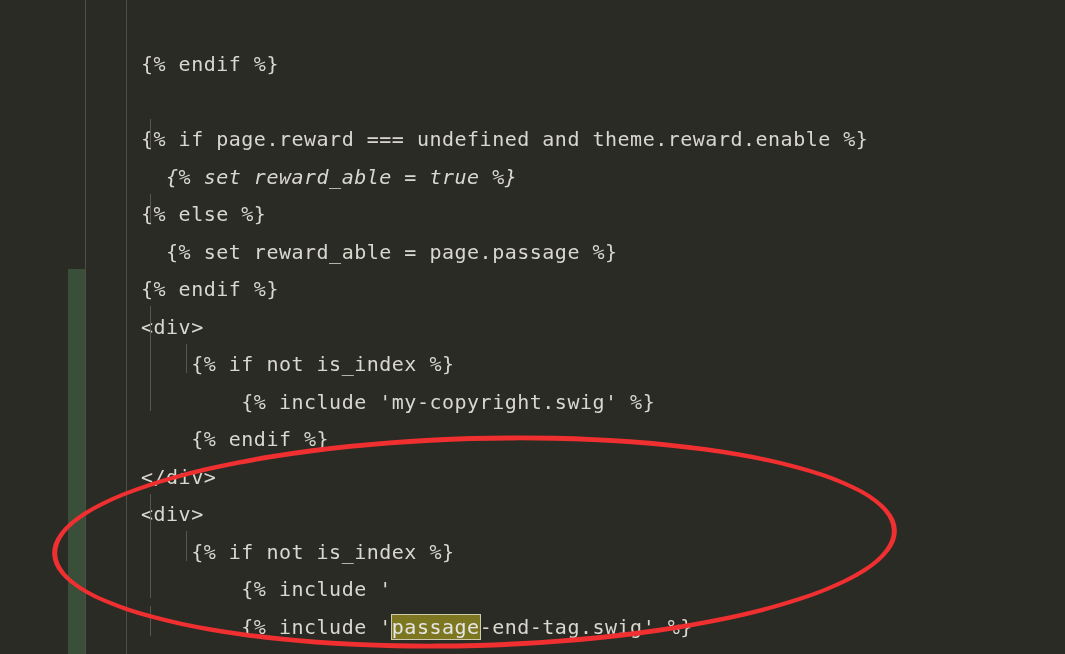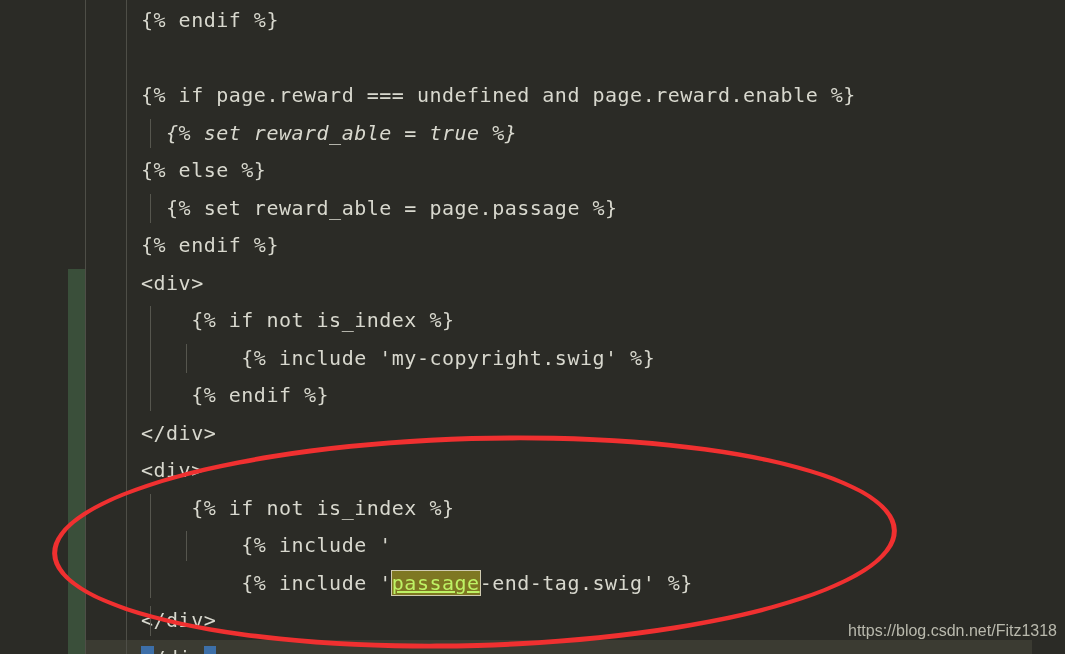--- a/index.html
+++ b/index.html
@@ -57,20 +57,21 @@
   }
 
   
   .row {
     position: absolute;
     left: 0;
     width: 1032px;
     height: 37.5px;
     line-height: 37.5px;
     white-space: pre;
+    margin-top: 44px;
   }
   .row.current {
     background: #3b3b32;
   }
   .row .lnum {
     position: absolute;
     left: 0;
     width: 56px;
     text-align: right;
     color: #c9c9bd;
@@ -95,22 +96,21 @@
     position: absolute;
     width: 1px;
     background: #56564e;
     z-index: 1;
   }
 
   
   .sel-token {
     background: #7e7722;
     outline: 1px solid #cfcab0;
-    color: #bef264;
-    text-decoration: underline;
+    color: #e5e5e5;
   }
   .brk {
     background: #3d6fa8;
     color: #e8e8dc;
   }
 
   
   .ellipse-anno {
     position: absolute;
     left: 52px;
@@ -143,21 +143,21 @@
 <div id="editor">
 
   <div class="gutter"></div>
   <div class="git-marker" id="git-marker" style="top: 268.5px; height: 412.5px;"></div>
   <div class="gutter-sep-1"></div>
   <div class="gutter-sep-2"></div>
 
   <div id="rows">
       <div class="row" style="top: 2px;"><span class="lnum">2</span><span class="code">{% endif %}</span></div>
       <div class="row" style="top: 39.5px;"><span class="lnum">3</span><span class="code"></span></div>
-      <div class="row" style="top: 77px;"><span class="lnum">4</span><span class="code">{% if page.reward === undefined and page.reward.enable %}</span></div>
+      <div class="row" style="top: 77px;"><span class="lnum">4</span><span class="code">{% if page.reward === undefined and theme.reward.enable %}</span></div>
       <div class="row" style="top: 114.5px; font-style: italic;"><span class="lnum">5</span><span class="code">  {% set reward_able = true %}</span></div>
       <div class="row" style="top: 152px;"><span class="lnum">6</span><span class="code">{% else %}</span></div>
       <div class="row" style="top: 189.5px;"><span class="lnum">7</span><span class="code">  {% set reward_able = page.passage %}</span></div>
       <div class="row" style="top: 227px;"><span class="lnum">8</span><span class="code">{% endif %}</span></div>
       <div class="row" style="top: 264.5px;"><span class="lnum">9</span><span class="code">&lt;div&gt;</span></div>
       <div class="row" style="top: 302px;"><span class="lnum">0</span><span class="code">    {% if not is_index %}</span></div>
       <div class="row" style="top: 339.5px; padding-left: 40px;"><span class="lnum">1</span><span class="code">        {% include 'my-copyright.swig' %}</span></div>
       <div class="row" style="top: 377px;"><span class="lnum">2</span><span class="code">    {% endif %}</span></div>
       <div class="row" style="top: 414.5px;"><span class="lnum">3</span><span class="code">&lt;/div&gt;</span></div>
       <div class="row" style="top: 452px;"><span class="lnum">4</span><span class="code">&lt;div&gt;</span></div>
@@ -173,15 +173,14 @@
       <div class="indent-guide" style="left: 150px; top: 193.5px; height: 29.5px;"></div>
       <div class="indent-guide" style="left: 150px; top: 306px; height: 104.5px;"></div>
       <div class="indent-guide" style="left: 186px; top: 343.5px; height: 29.5px;"></div>
       <div class="indent-guide" style="left: 150px; top: 493.5px; height: 104.5px;"></div>
       <div class="indent-guide" style="left: 186px; top: 531px; height: 29.5px;"></div>
       <div class="indent-guide" style="left: 150px; top: 606px; height: 29.5px;"></div>
     </div>
 
   <div class="ellipse-anno"></div>
 
-  <div class="watermark">https://blog.csdn.net/Fitz1318</div>
 
 </div>
 
 </body></html>

